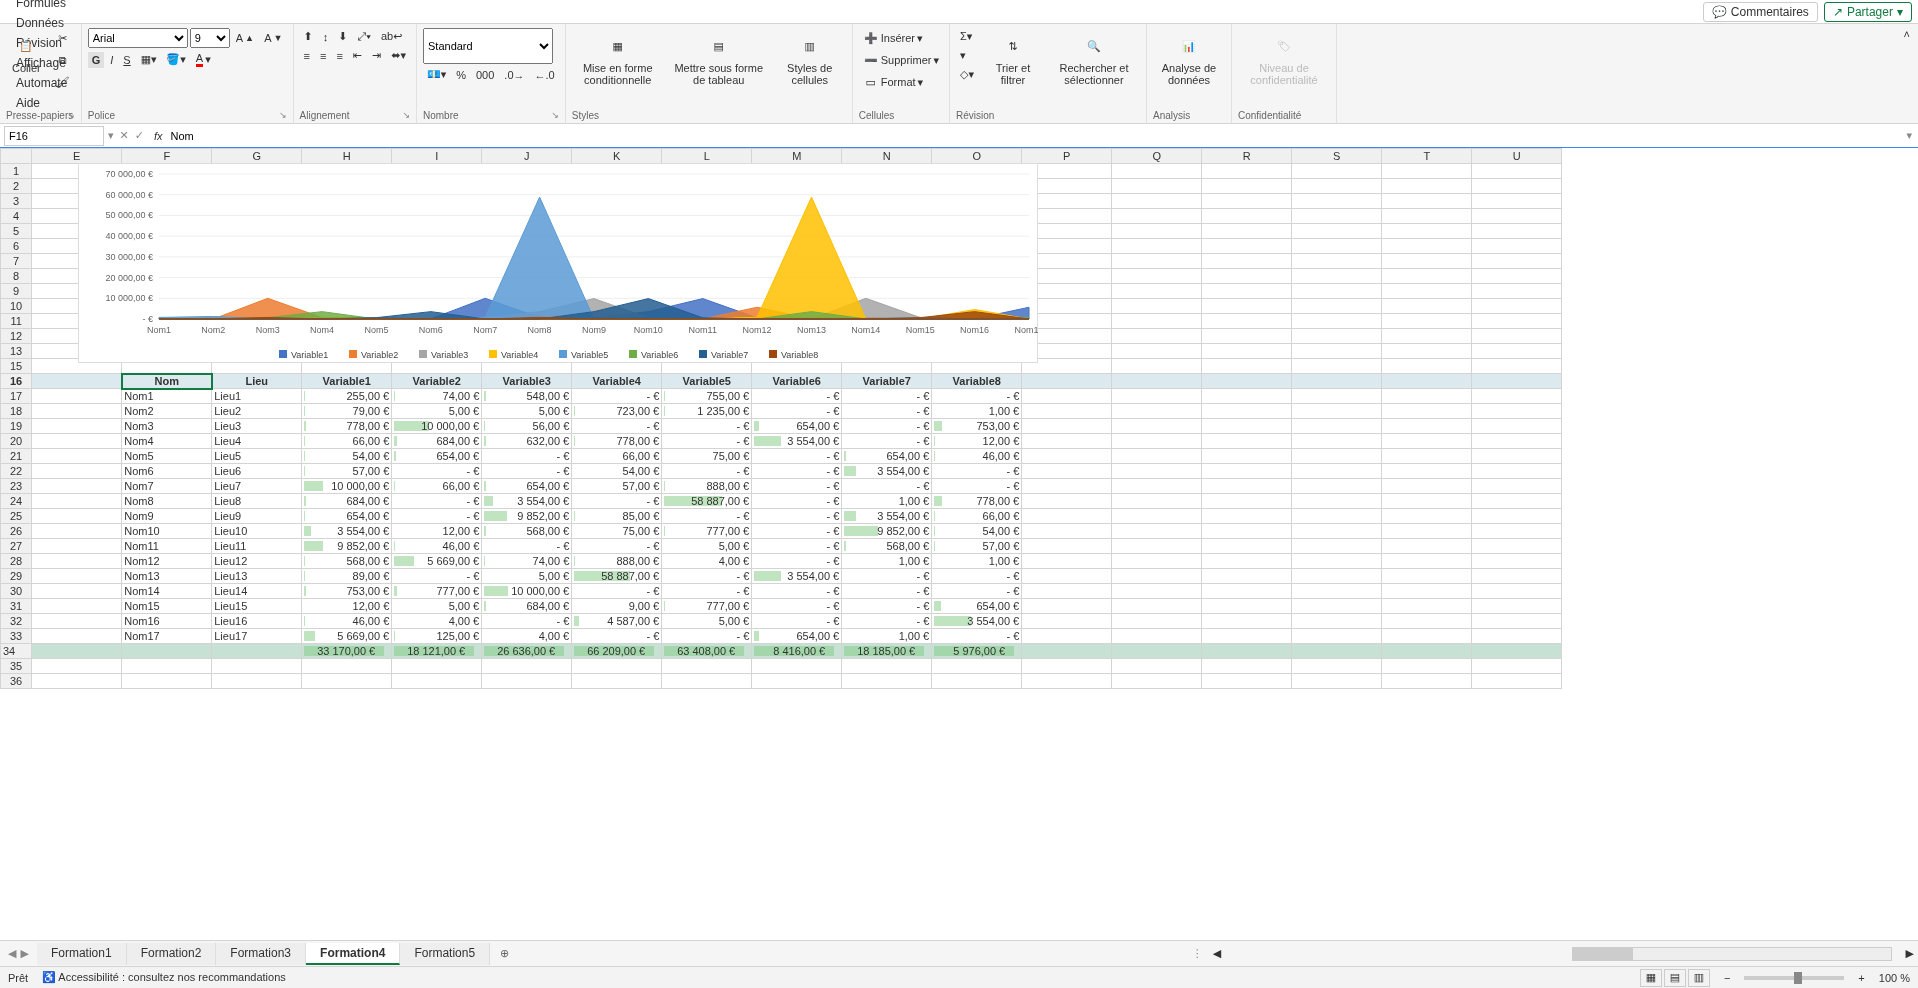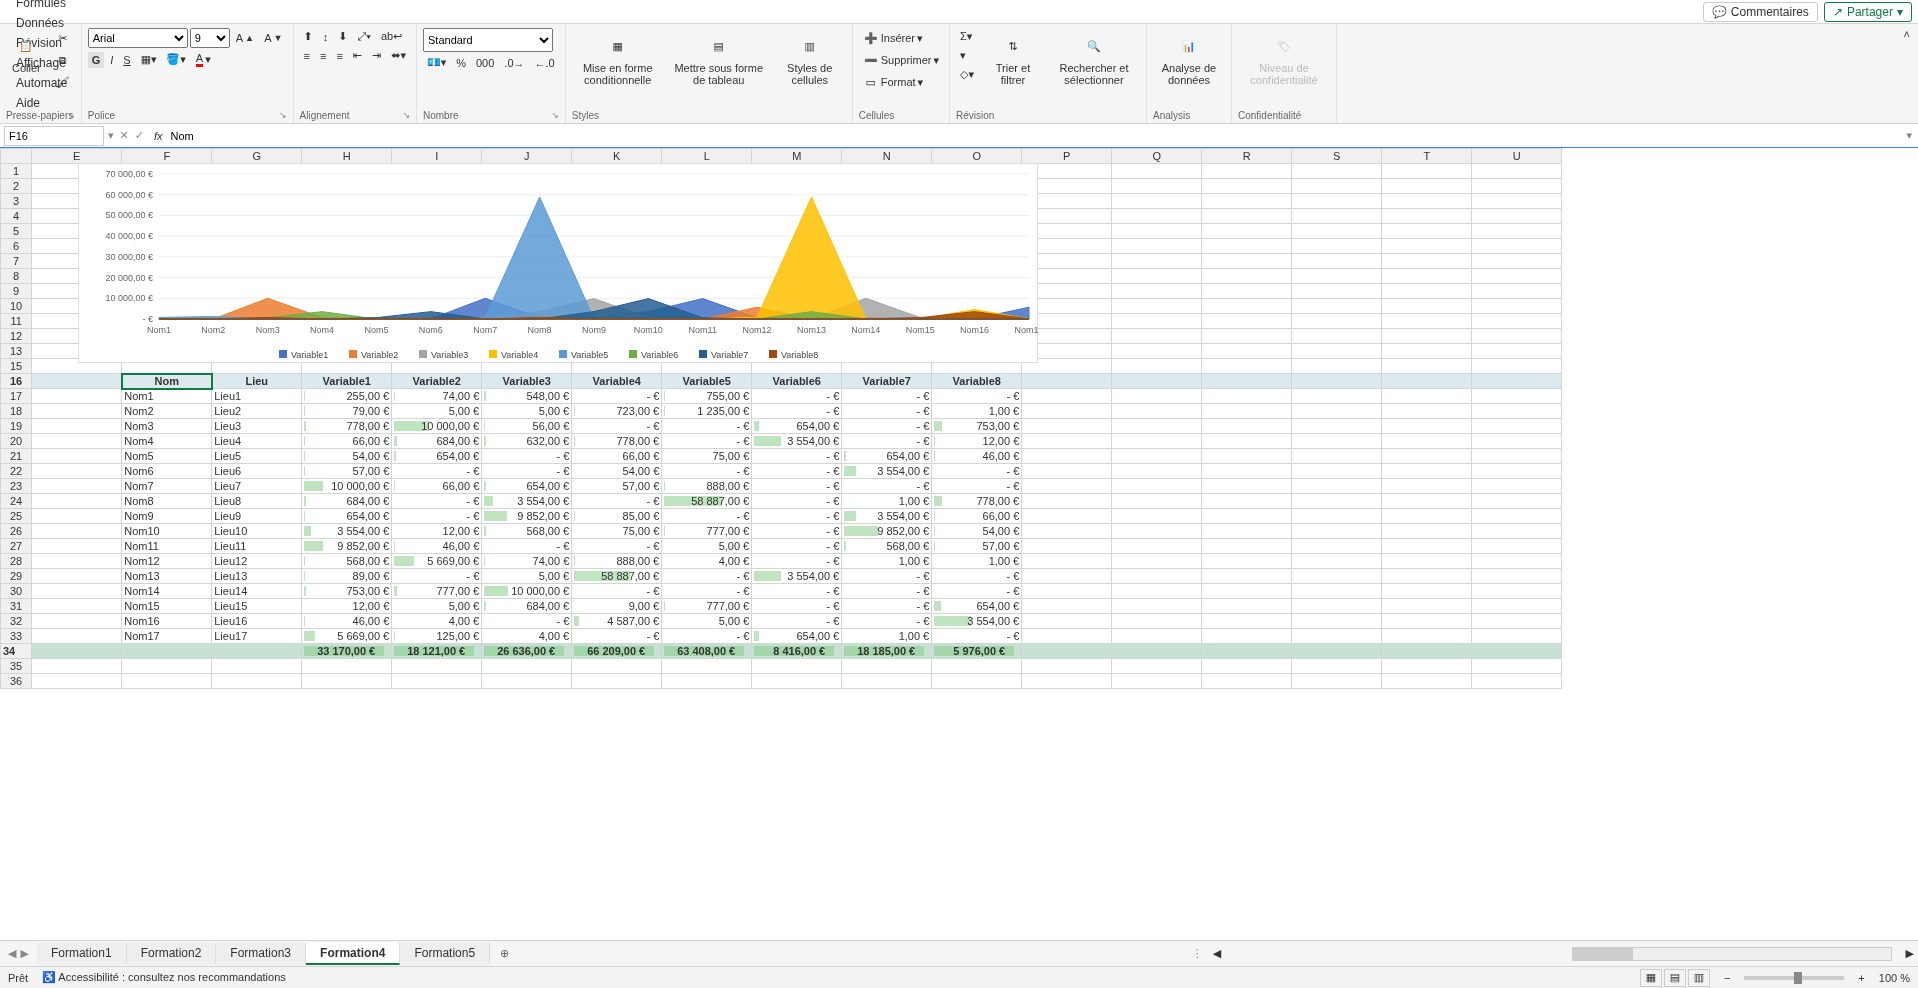--- a/index.html
+++ b/index.html
@@ -13,39 +13,39 @@
 .group { display:flex; flex-direction:column; border-right:1px solid #e1e1e1; padding:4px 6px 2px 6px; }
 .group-body { flex:1; display:flex; align-items:flex-start; gap:4px; }
 .group-label { text-align:left; font-size:10px; color:#666; padding-top:2px; position:relative; }
 .group-label .dlg { position:absolute; right:0; top:2px; font-size:9px; color:#888; }
 .btn-lg { display:flex; flex-direction:column; align-items:center; justify-content:center; padding:4px 6px; cursor:pointer; font-size:11px; text-align:center; gap:2px; }
 .btn-sm { padding:2px 4px; cursor:pointer; font-size:11px; display:flex; align-items:center; gap:2px; }
 .ico { width:16px; height:16px; display:inline-flex; align-items:center; justify-content:center; }
 .ico-lg { width:28px; height:28px; display:inline-flex; align-items:center; justify-content:center; }
 select.font-sel { width:100px; font-size:11px; height:20px; }
 select.size-sel { width:40px; font-size:11px; height:20px; }
-select.num-sel { width:130px; font-size:11px; height:24px; }
+select.num-sel { width:130px; font-size:11px; height:36px; }
 .vstack { display:flex; flex-direction:column; gap:2px; }
 .hstack { display:flex; gap:2px; align-items:center; }
 .ribbon-collapse { margin-left:auto; padding:4px 8px; cursor:pointer; }
 .fxbar { display:flex; align-items:center; height:24px; border-bottom:1px solid #3b82f6; }
 .namebox { width:100px; border:1px solid #ccc; height:20px; padding:0 4px; font-size:11px; margin:0 4px; }
 .fx-icons { display:flex; gap:6px; padding:0 6px; color:#888; }
 .fx-label { font-style:italic; padding:0 4px; }
 .fx-input { flex:1; border:none; height:20px; font-size:11px; padding:0 4px; outline:none; }
 .sheet-area { position:relative; height:calc(100vh - 24px - 100px - 24px - 26px - 22px); overflow:auto; }
 .grid { border-collapse:collapse; table-layout:fixed; }
 .grid th, .grid td { border:1px solid #d4d4d4; font-size:11px; height:15px; padding:0 2px; white-space:nowrap; overflow:hidden; }
 .grid thead th { background:#f0f0f0; text-align:center; font-weight:normal; position:sticky; top:0; }
 .grid .rowhdr { background:#f0f0f0; text-align:center; width:26px; position:sticky; left:0; }
 .grid .corner { background:#f0f0f0; width:26px; }
 .col-w { width:90px; }
 .hdr-row td { background:#dce9ef; font-weight:600; text-align:center; }
 .num { text-align:right; padding-right:4px; }
-.total-row td { background:#c7e2d4; font-weight:700; text-align:right; padding-right:16px; }
+.total-row td { background:#c7e2d4; font-weight:400; text-align:right; padding-right:16px; }
 .databar { position:relative; }
 .databar::before { content:''; position:absolute; left:2px; top:2px; bottom:2px; width:var(--bar,0%); background:#7fc97f; opacity:.5; }
 .databar span { position:relative; }
 .chart-area { position:absolute; left:78px; top:15px; width:960px; height:200px; background:#fff; border:1px solid #ddd; }
 .sheet-tabs { display:flex; align-items:center; height:26px; border-top:1px solid #d4d4d4; background:#f5f5f5; }
 .nav-arrows { padding:0 8px; color:#888; display:flex; gap:4px; }
 .stab { padding:3px 14px; border-right:1px solid #ddd; font-size:12px; cursor:pointer; background:#eee; }
 .stab.active { background:#fff; font-weight:600; border-bottom:2px solid #107c41; }
 .stab-add { padding:3px 10px; cursor:pointer; color:#666; }
 .hscroll { flex:1; display:flex; justify-content:flex-end; padding-right:10px; }

